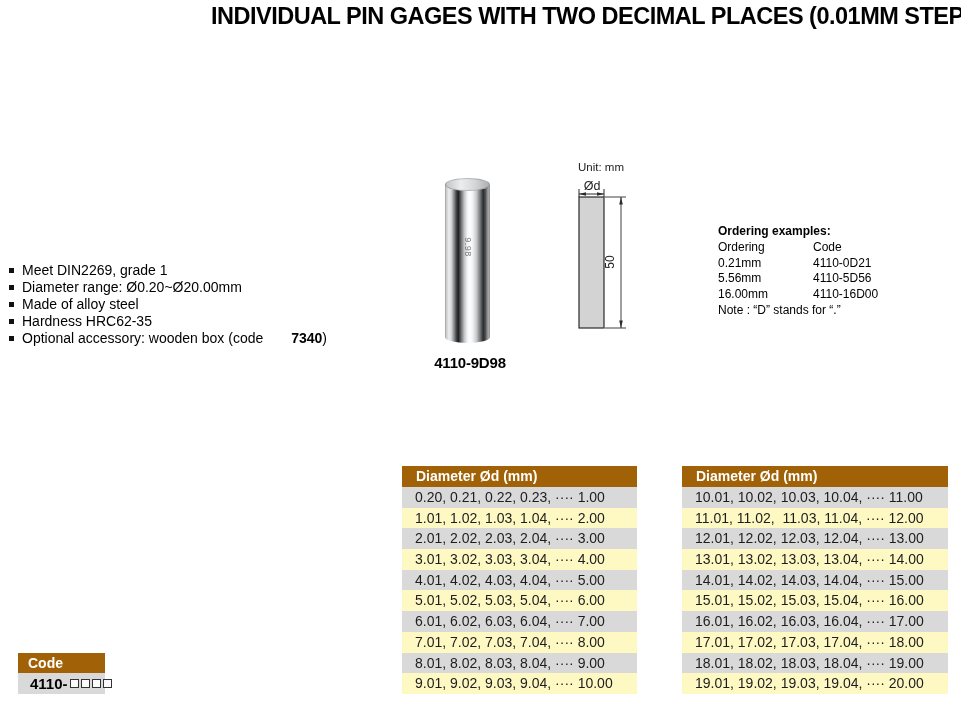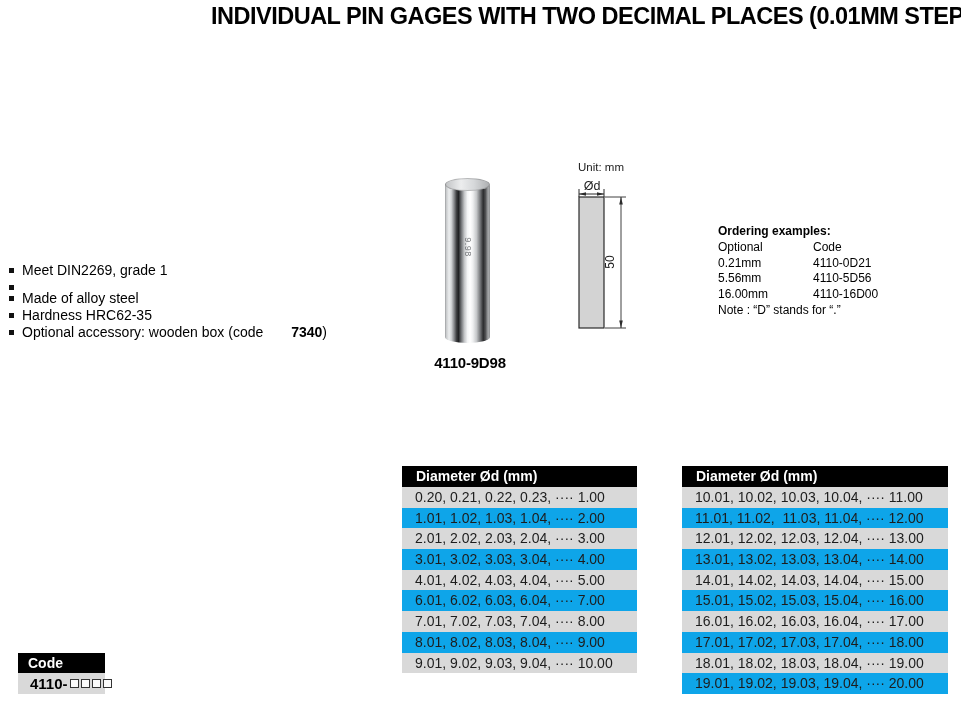--- a/index.html
+++ b/index.html
@@ -41,24 +41,24 @@
   .ordering{position:absolute;left:718px;top:224px;font-size:12px;line-height:15.8px;}
   .ordering .heading{font-weight:bold;}
   .ord-row{display:flex;}
   .ord-col1{width:95px;flex:none;}
   .ord-note{white-space:nowrap;}
 
   
   .dtable{position:absolute;top:466px;}
   .dtable.t-left{left:402px;width:235px;}
   .dtable.t-right{left:682px;width:266px;}
-  .thead{height:21px;line-height:21px;background:#000000;color:#fff;font-weight:bold;
+  .thead{height:21px;line-height:21px;background:#a16207;color:#fff;font-weight:bold;
          font-size:14px;padding-left:14px;box-sizing:border-box;}
   .drow{height:20.7px;line-height:20.7px;font-size:14px;color:#1d1d1d;
-        padding-left:13px;box-sizing:border-box;white-space:pre;background:#0ea5e9;}
+        padding-left:13px;box-sizing:border-box;white-space:pre;background:#fef9c3;}
   .trows .drow:nth-child(odd){background:#d9d9d9;}
 
   
   .codeblock{position:absolute;left:18px;top:653px;width:87px;}
   .codeblock .thead{height:20px;line-height:20px;padding-left:10px;}
   .code-val{height:21px;background:#d9d9d9;display:flex;align-items:center;
             padding-left:12px;box-sizing:border-box;font-weight:bold;font-size:15px;}
   .sq{width:7px;height:7px;border:1.2px solid #333;background:#fbfbfb;
       display:inline-block;margin-left:2px;flex:none;}
 </style>
@@ -69,20 +69,21 @@
 
   <div class="title">INDIVIDUAL PIN GAGES WITH TWO DECIMAL PLACES (0.01MM STEP)</div>
 
   <div class="features">
     <div class="feature">
       <span class="bullet"></span>
       <span><span>Meet DIN2269, grade 1</span><b></b><span></span></span>
     </div>
     <div class="feature">
       <span class="bullet"></span>
+      <span><span>Diameter range: Ø0.20~Ø20.00mm</span><b></b><span></span></span>
     </div>
     <div class="feature">
       <span class="bullet"></span>
       <span><span>Made of alloy steel</span><b></b><span></span></span>
     </div>
     <div class="feature">
       <span class="bullet"></span>
       <span><span>Hardness HRC62-35</span><b></b><span></span></span>
     </div>
     <div class="feature">
@@ -115,21 +116,21 @@
       <line x1="63" y1="41" x2="63" y2="172"></line>
       <polygon points="63,41 61.2,48.5 64.8,48.5" fill="#2b2b2b" stroke="none"></polygon>
       <polygon points="63,172 61.2,164.5 64.8,164.5" fill="#2b2b2b" stroke="none"></polygon>
       <text x="56" y="106" font-size="12" text-anchor="middle" transform="rotate(-90 56 106)" stroke="none">50</text>
     </g>
   </svg>
 
   <div class="ordering">
     <div class="heading">Ordering examples:</div>
     <div class="ord-row">
-      <span class="ord-col1">Optional</span>
+      <span class="ord-col1">Ordering</span>
       <span>Code</span>
     </div>
     <div class="ord-row">
       <span class="ord-col1">0.21mm</span>
       <span>4110-0D21</span>
     </div>
     <div class="ord-row">
       <span class="ord-col1">5.56mm</span>
       <span>4110-5D56</span>
     </div>
@@ -141,20 +142,21 @@
   </div>
 
   <div class="dtable t-left">
     <div class="thead">Diameter Ød (mm)</div>
     <div class="trows">
       <div class="drow">0.20, 0.21, 0.22, 0.23, ···· 1.00</div>
       <div class="drow">1.01, 1.02, 1.03, 1.04, ···· 2.00</div>
       <div class="drow">2.01, 2.02, 2.03, 2.04, ···· 3.00</div>
       <div class="drow">3.01, 3.02, 3.03, 3.04, ···· 4.00</div>
       <div class="drow">4.01, 4.02, 4.03, 4.04, ···· 5.00</div>
+      <div class="drow">5.01, 5.02, 5.03, 5.04, ···· 6.00</div>
       <div class="drow">6.01, 6.02, 6.03, 6.04, ···· 7.00</div>
       <div class="drow">7.01, 7.02, 7.03, 7.04, ···· 8.00</div>
       <div class="drow">8.01, 8.02, 8.03, 8.04, ···· 9.00</div>
       <div class="drow">9.01, 9.02, 9.03, 9.04, ···· 10.00</div>
     </div>
   </div>
 
   <div class="dtable t-right">
     <div class="thead">Diameter Ød (mm)</div>
     <div class="trows">

